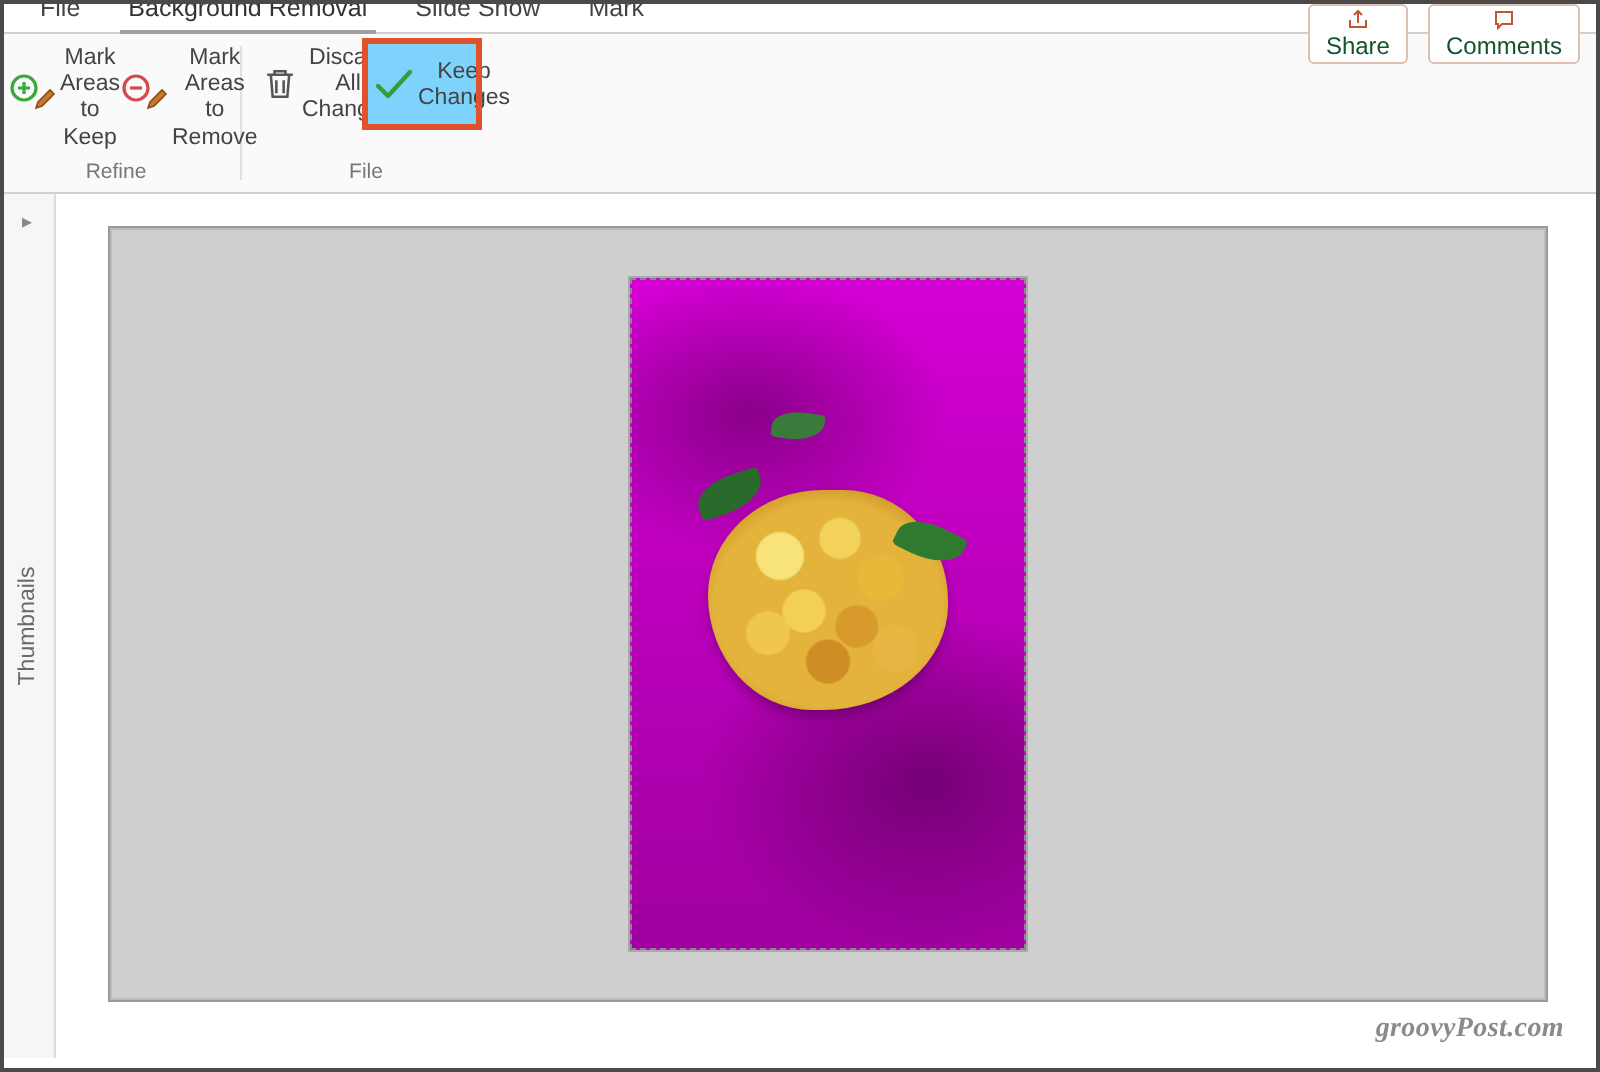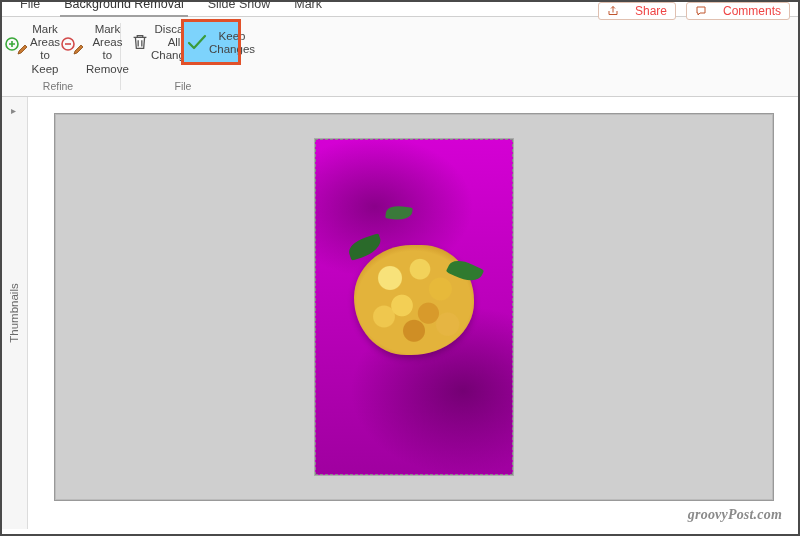--- a/index.html
+++ b/index.html
@@ -49,28 +49,29 @@
       position: absolute;
       right: 10px;
       top: 2px;
       display: flex;
       gap: 10px;
       align-items: center;
     }
     .top-btn {
       display: flex;
       align-items: center;
-      gap: 16px;
+      gap: 0;
       border: 1px solid #e0c0b0;
       border-radius: 3px;
       padding: 1px 8px;
       font-size: 12px;
-      color: #ef4444;
+      color: #14532d;
       cursor: pointer;
       background: #fff;
+      flex-direction: column;
     }
     .top-btn .ticon { font-size: 11px; line-height: 1; }
 
     
     .ribbon {
       display: flex;
       height: 80px;
       background: #fafafa;
       border-bottom: 1px solid #d0d0d0;
     }

